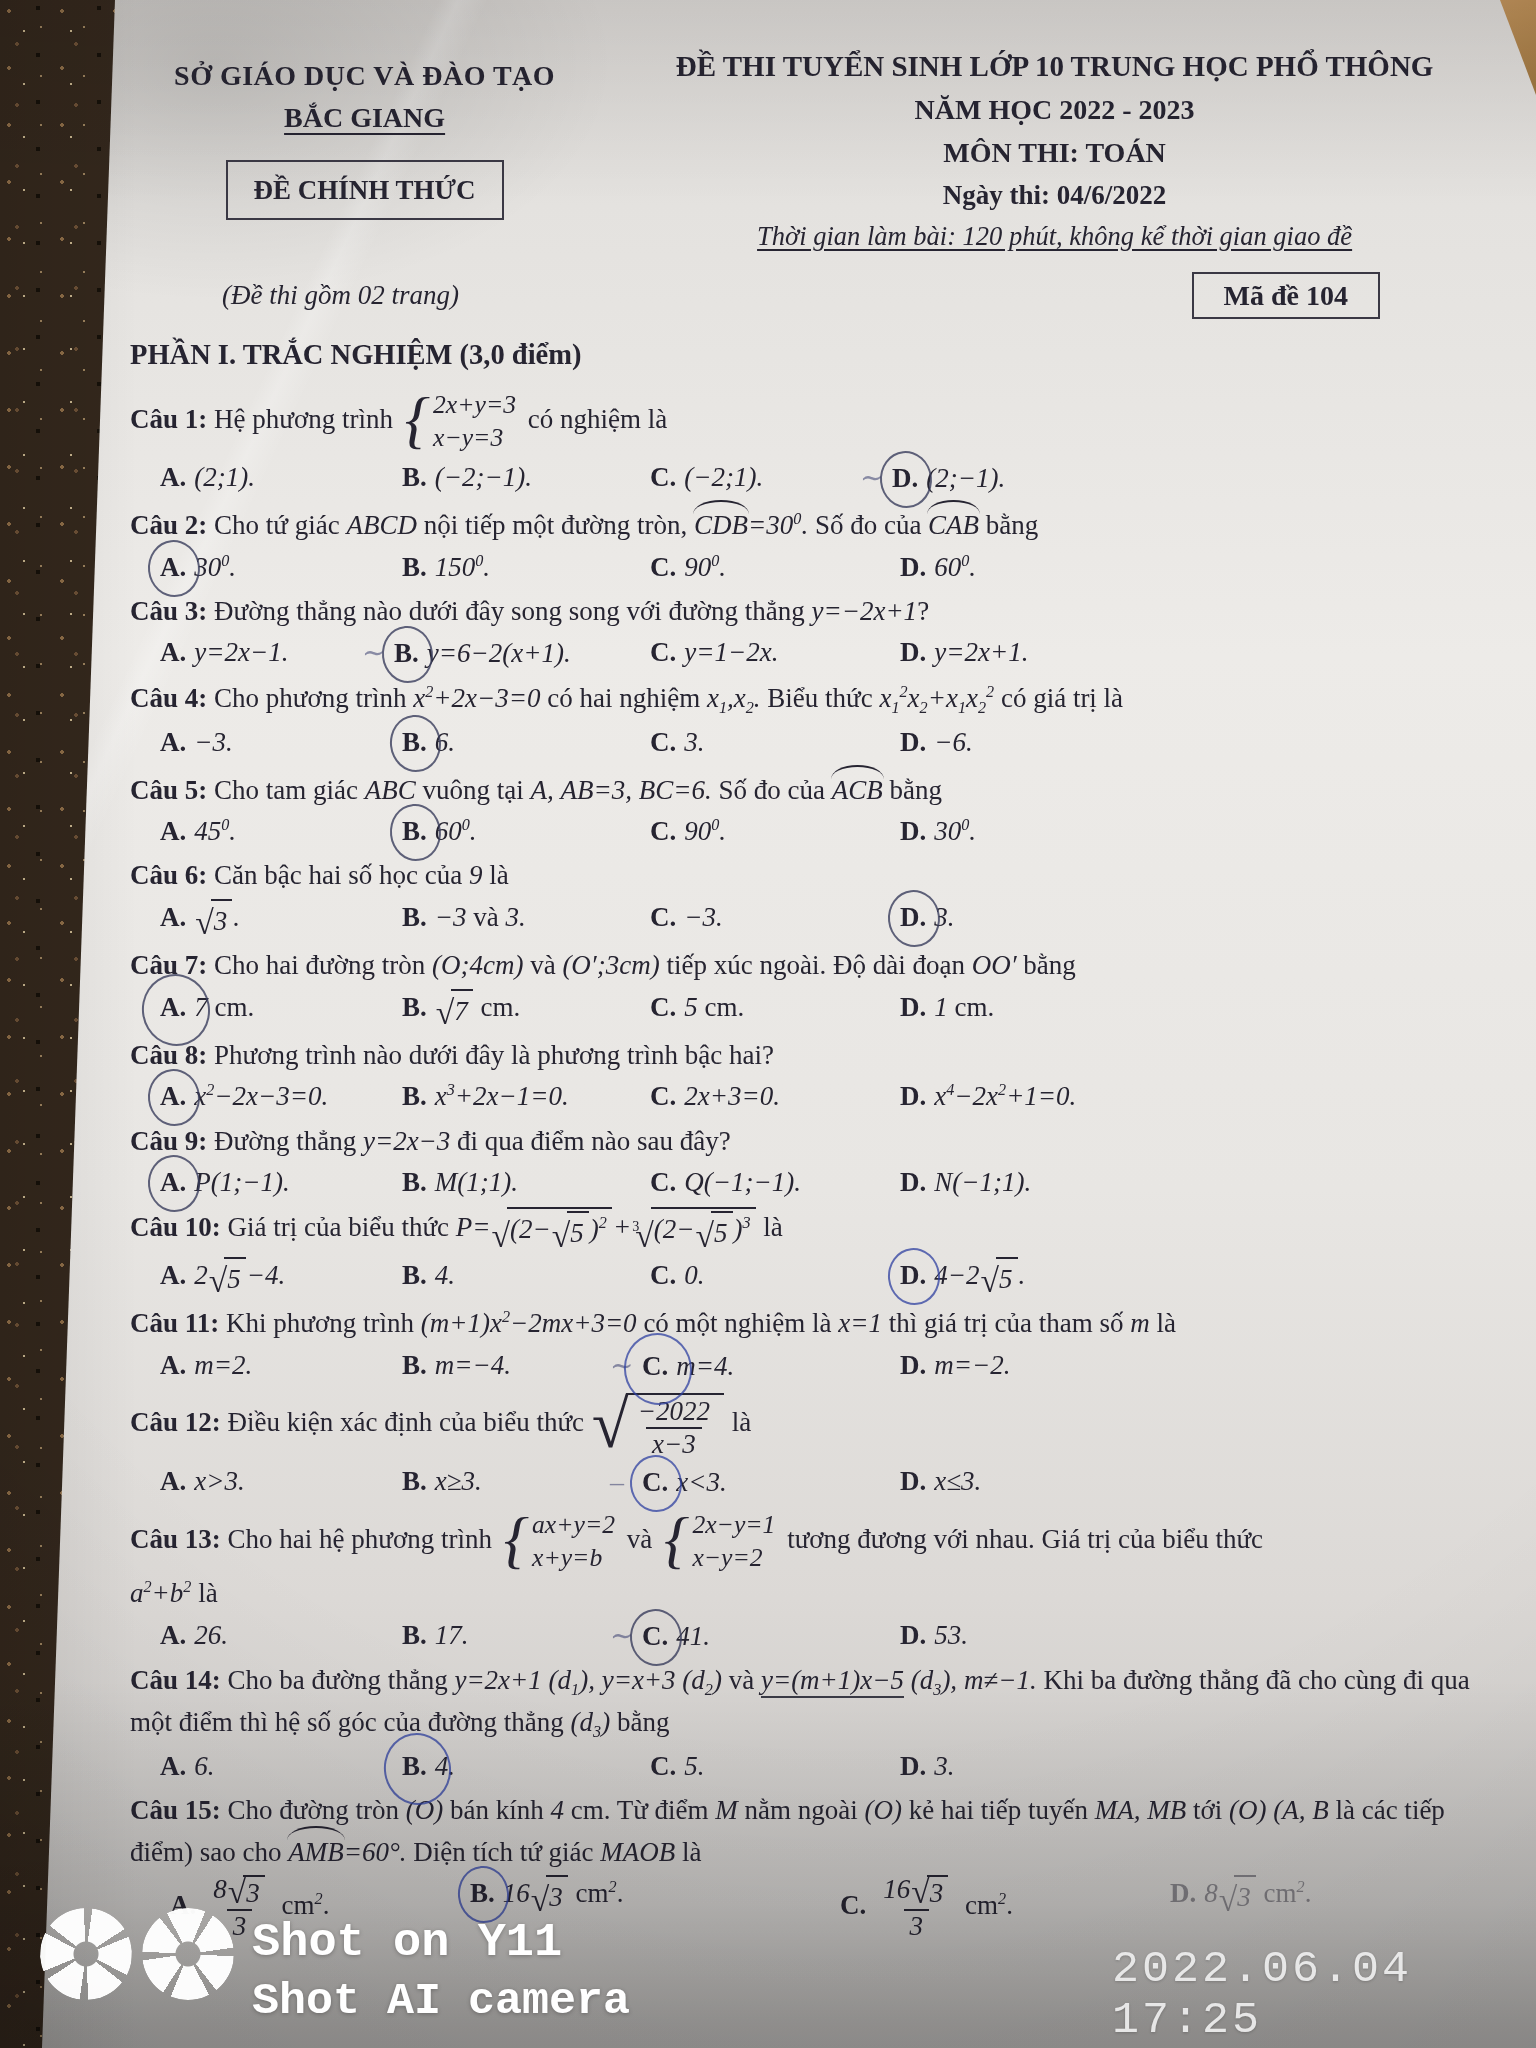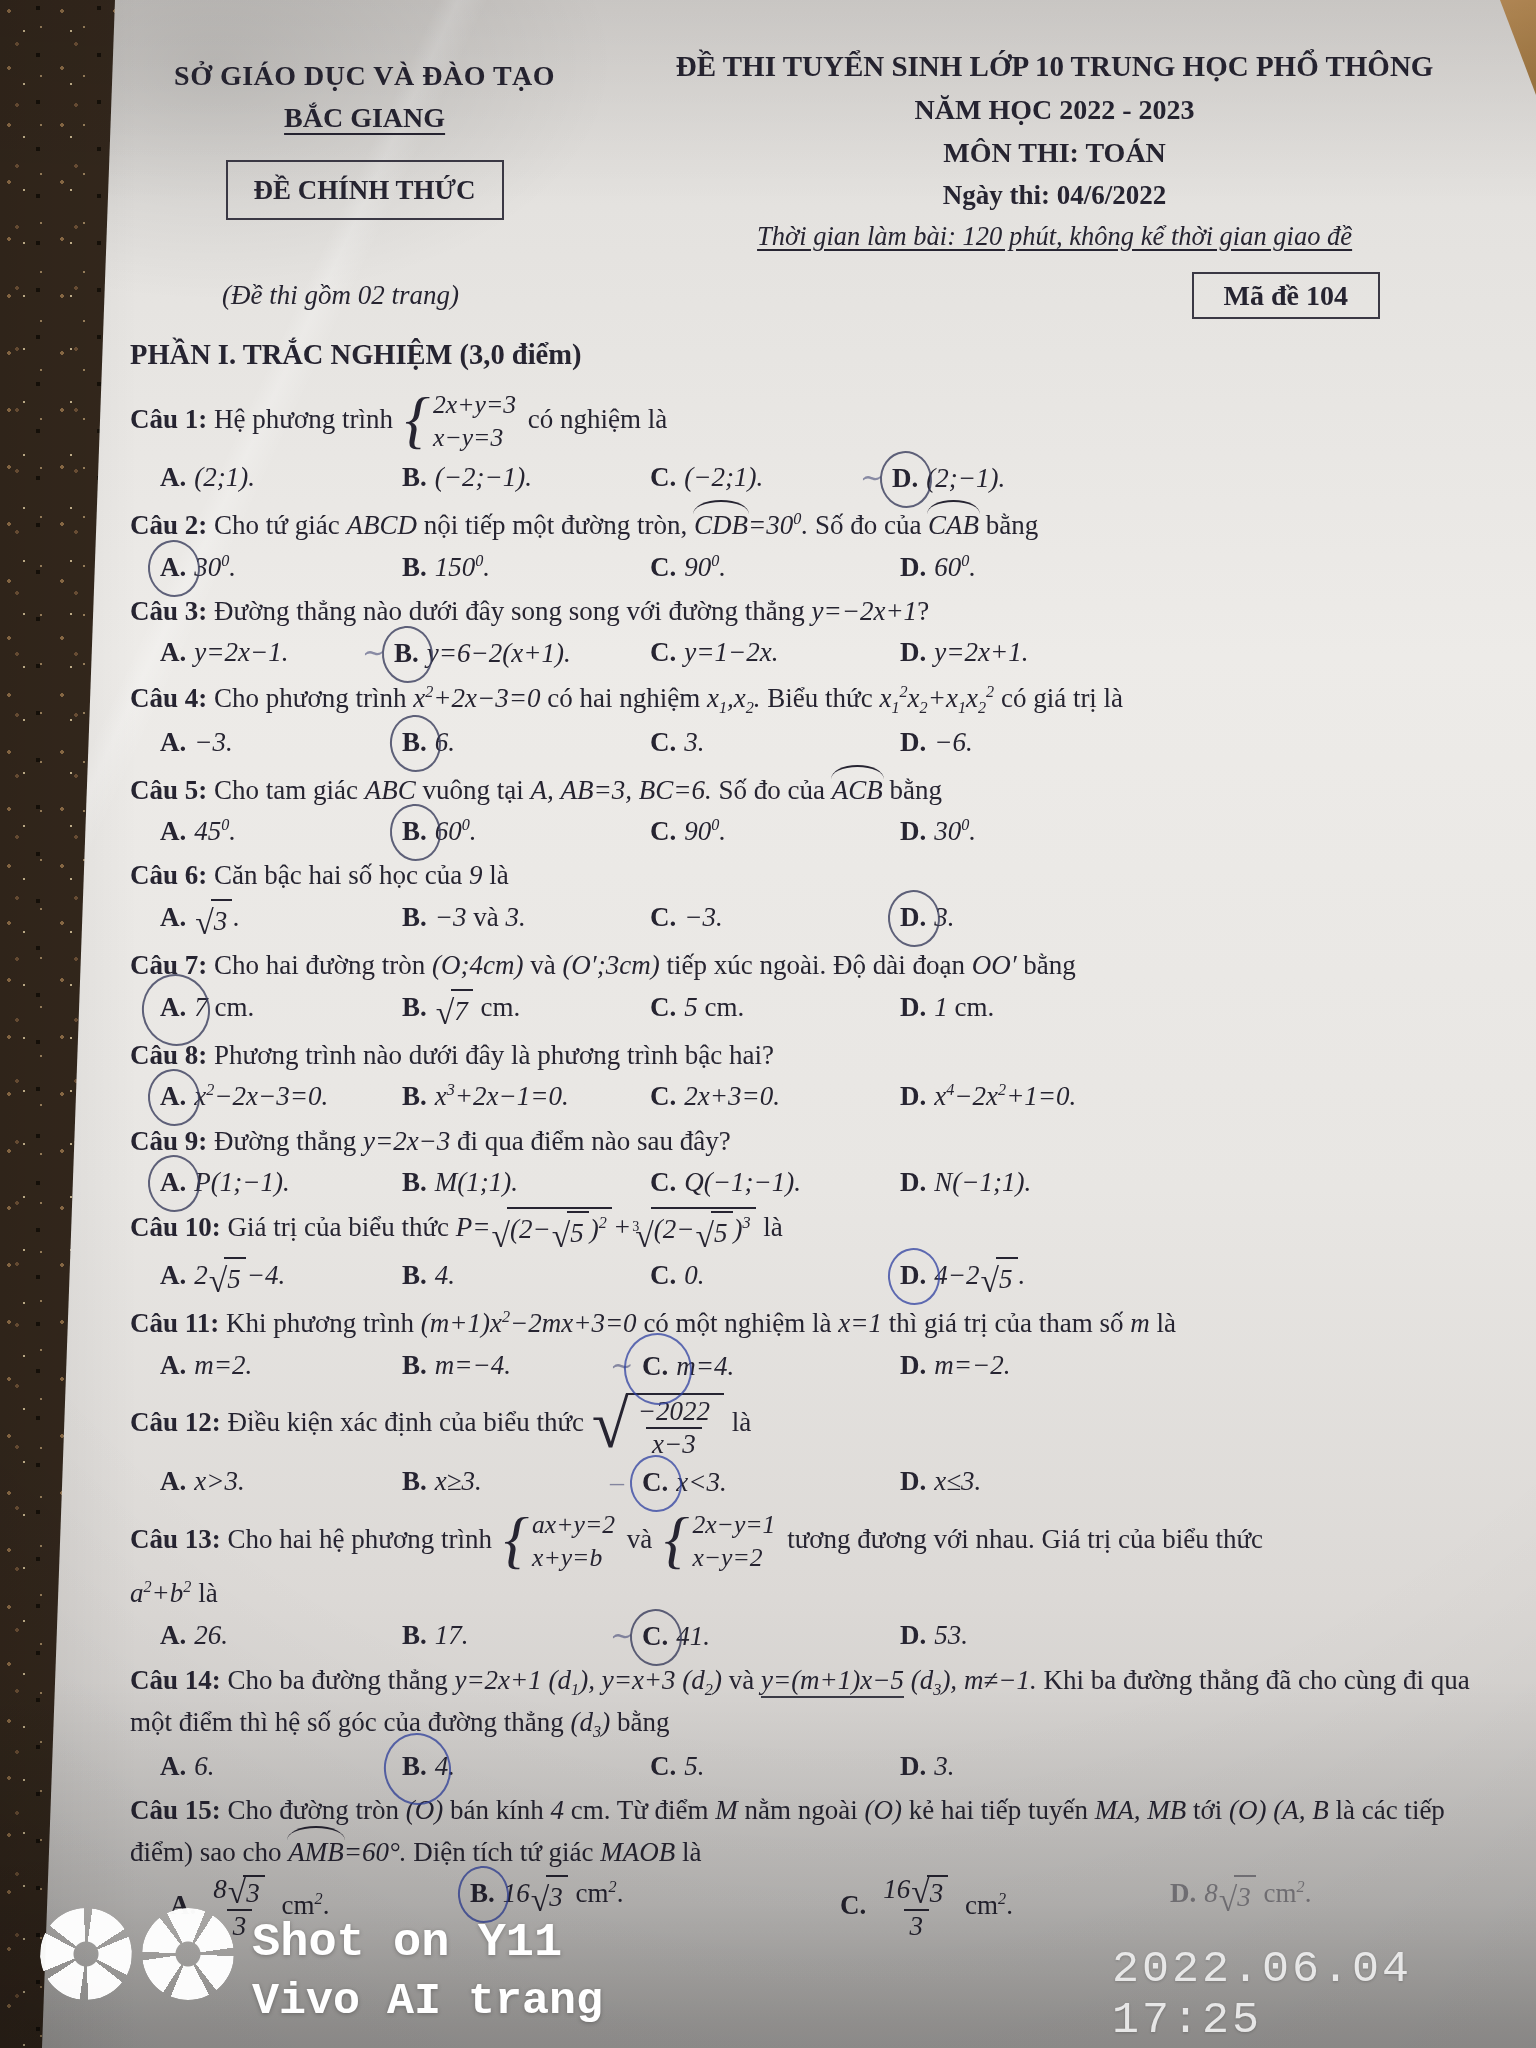--- a/index.html
+++ b/index.html
@@ -404,15 +404,15 @@
 
   </div>
 </div>
 
 <div class="photo-overlay"></div>
 
 <div class="watermark">
   <div class="aperture a1"></div>
   <div class="aperture a2"></div>
   <div class="wm-line1">Shot on Y11</div>
-  <div class="wm-line2">Vivo AI trang</div>
+  <div class="wm-line2">Shot AI camera</div>
   <div class="wm-time">2022.06.04 17:25</div>
 </div>
 
 </body></html>

